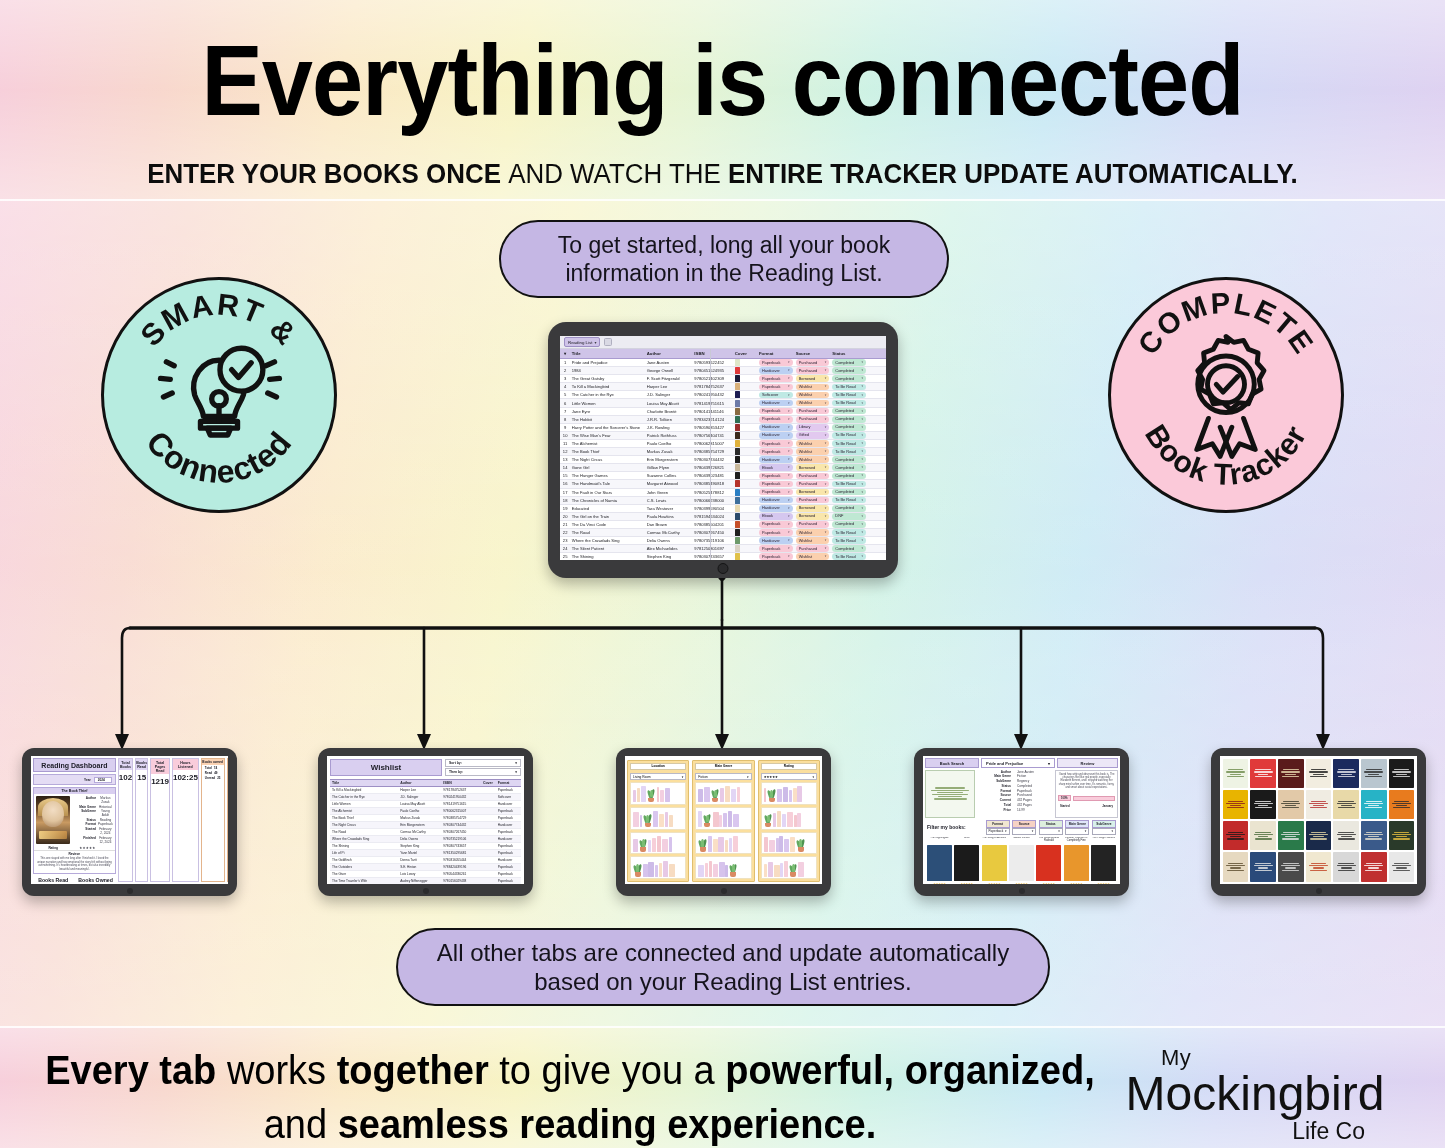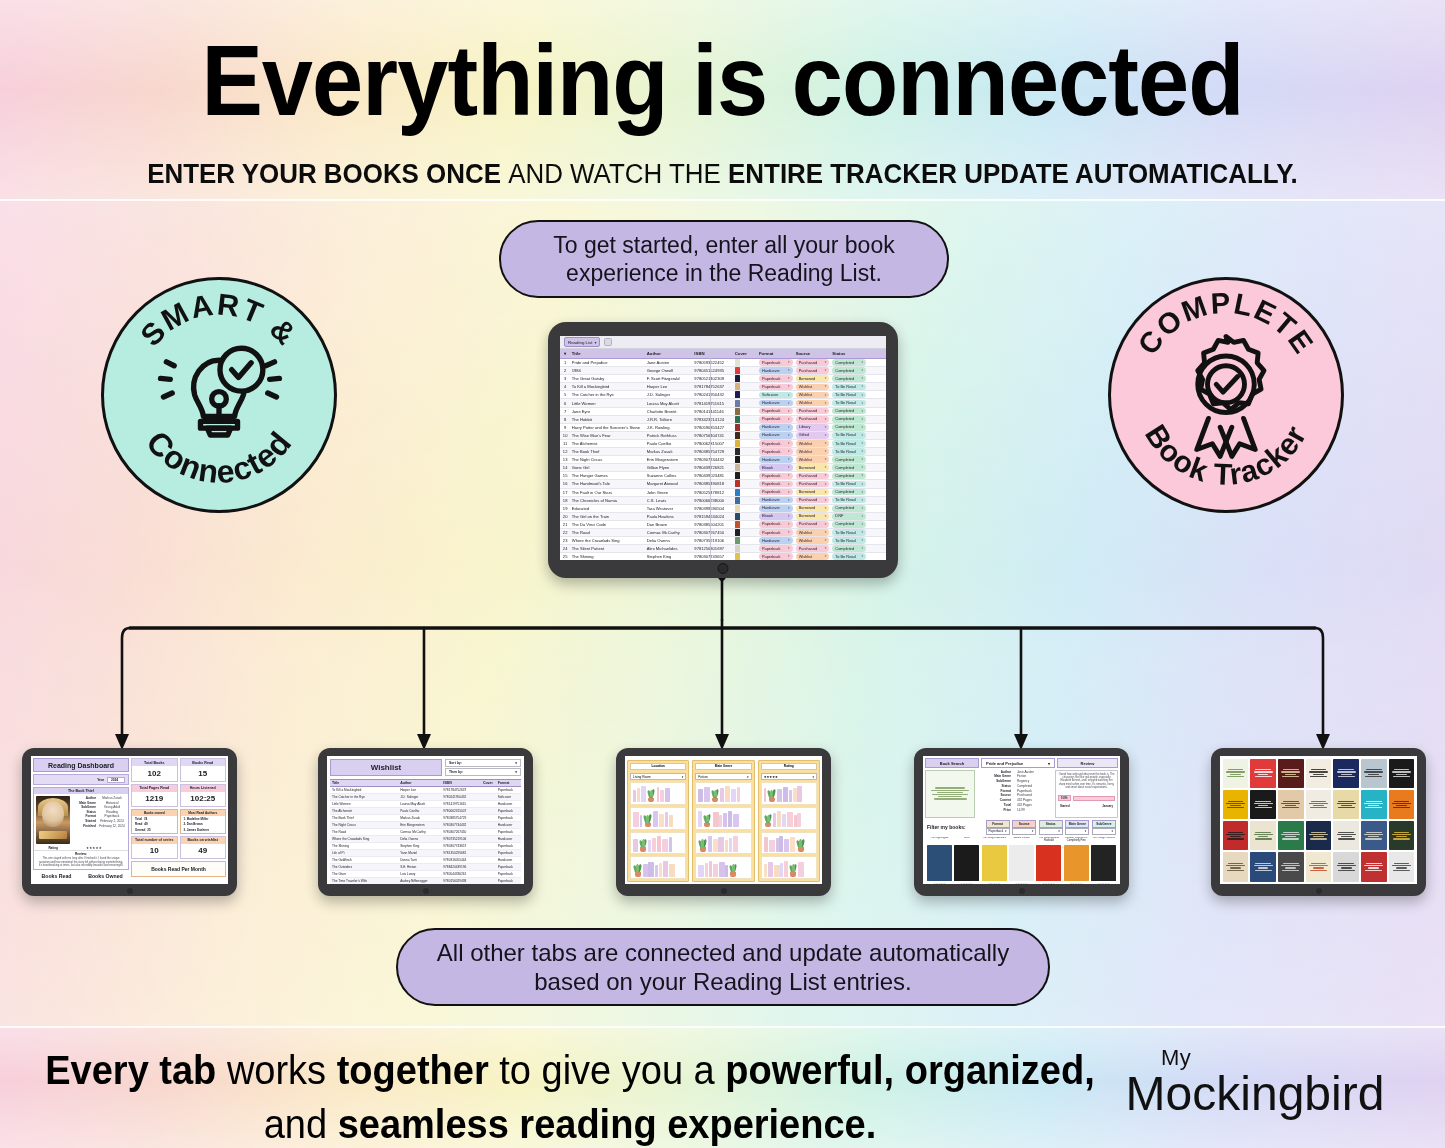--- a/index.html
+++ b/index.html
@@ -166,21 +166,21 @@
   .pill .x { font-size: 3.2px; opacity: .65; }
   .pk { background:#f9c9d6; } .bl { background:#bcd0f2; } .gn { background:#bfe8d3; }
   .or { background:#fbd0ae; } .ye { background:#f9e6ab; } .pu { background:#d5c7ef; }
   .lv { background:#e2c9ef; } .tl { background:#bfe9e4; }
   .mini-cover { width: 5.5px; height: 7px; border-radius: .5px; }
   .sheet-vdiv { position: absolute; top: 13px; bottom: 0; width: .8px; background: #c9c9d6; }
 
   
   .dash { width: 100%; height: 100%; background: #fff; font-size: 3.4px; color: #20202a; padding: 2px; display: flex; gap: 2px; }
   .dash-left { width: 96px; display: flex; flex-direction: column; gap: 2px; }
-  .dash-right { flex: 1; display: flex; flex-direction: column; gap: 2px; }
+  .dash-right { flex: 1; display: flex; gap: 2px; }
   .d-title { background: #d9cff0; border: .5px solid #a99bd0; text-align: center; font-weight: 700; font-size: 7px; padding: 2.5px 0; }
   .d-yearbar { background: #e4dcf4; border: .5px solid #b6aada; display: flex; justify-content: flex-end; align-items: center; gap: 3px; padding: 1.5px 3px; font-size: 3.2px; font-weight: 700;}
   .d-yearsel { background:#fff; border:.4px solid #b6aada; padding: 0 6px 0 3px; position: relative; }
   .d-card { border: .5px solid #b6aada; background: #fff; }
   .d-card-head { background:#d9cff0; text-align:center; font-weight:700; font-size:3.6px; padding:1px 0; position: relative;}
   .d-book { display: flex; gap: 2px; padding: 2px; }
   .d-cover { width: 34px; height: 48px; border-radius: 1px; position: relative; overflow: hidden;
              background: linear-gradient(180deg,#2b1f14 0%,#6b4a2a 28%,#c99a62 55%,#3a2a1b 100%); }
   .d-cover .face { position:absolute; left:6px; top:5px; width:22px; height:26px; border-radius:50% 50% 45% 45%;
                    background: radial-gradient(circle at 50% 35%, #f2ddc4 0%, #e0c49f 55%, #a8815a 100%); }
@@ -329,21 +329,21 @@
       <path d="M118,58 l8,6 l10,-2 l5,9 l10,4 l-1,10 l7,8 l-5,9 l2,10 l-9,5 l-4,10 l-10,-1 l-8,7 l-8,-7 l-10,1 l-4,-10 l-9,-5 l2,-10 l-5,-9 l7,-8 l-1,-10 l10,-4 l5,-9 l10,2 z"></path>
       <circle cx="118" cy="107" r="29"></circle>
       <circle cx="118" cy="107" r="19"></circle>
       <path d="M108,107 l7,8 l15,-16"></path>
       <path d="M100,142 l-12,32 l16,-6 l8,13 l12,-30"></path>
       <path d="M136,142 l12,32 l-16,-6 l-8,13 l-12,-30"></path>
     </g>
   </svg>
 </div>
 
-<div class="callout callout-top">To get started, enter all your book experience in the Reading List.</div>
+<div class="callout callout-top">To get started, long all your book information in the Reading List.</div>
 <div class="callout callout-bottom">All other tabs are connected and update automatically based on your Reading List entries.</div>
 
 <div class="connectors">
   <svg width="1445" height="200" viewBox="0 0 1445 200" xmlns="http://www.w3.org/2000/svg">
     <g fill="none" stroke="#111" stroke-width="2.6" stroke-linecap="round">
       <path d="M722,18 L722,60"></path>
       <path d="M130,68 L1315,68" stroke-width="3.4"></path>
       <path d="M130,68 Q122,68 122,78 L122,180"></path>
       <path d="M1315,68 Q1323,68 1323,78 L1323,180"></path>
       <path d="M424,68 L424,180"></path>
@@ -1735,14 +1735,15 @@
         </div>
       </div>
   </div>
 </div>
 
 <div class="footer">
   <div class="footer-text" id="footer-text"><span class="b">Every tab </span><span class="n">works </span><span class="b">together </span><span class="n">to give you a </span><span class="b">powerful, organized, </span><span class="n">and </span><span class="b">seamless reading experience.</span></div>
   <div class="brand">
     <div class="l1">My</div>
     <div class="l2">Mockingbird</div>
+    <div class="l3">Life Co</div>
   </div>
 </div>
 
 </body></html>

